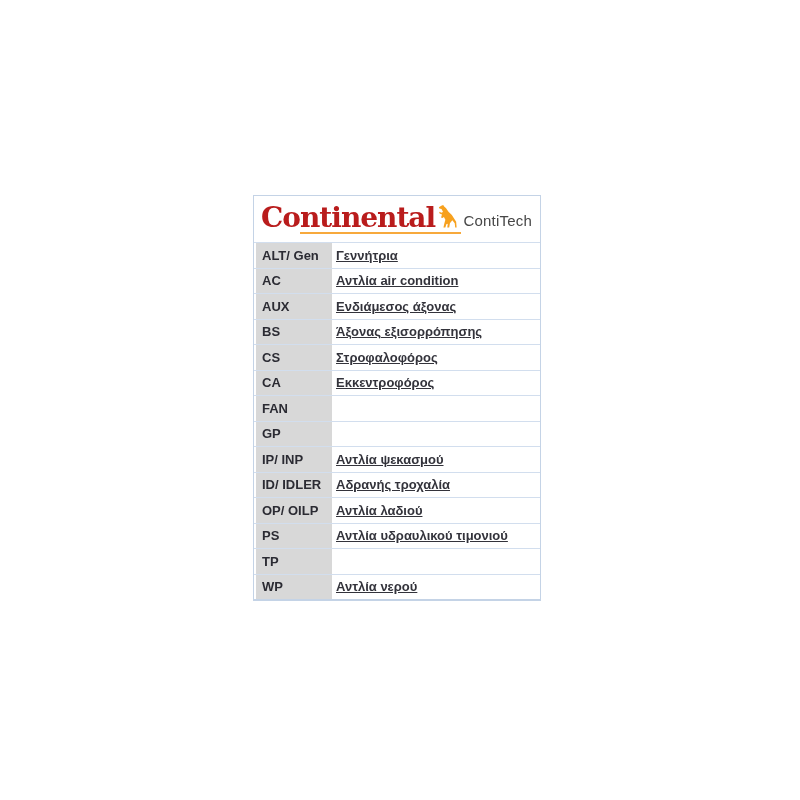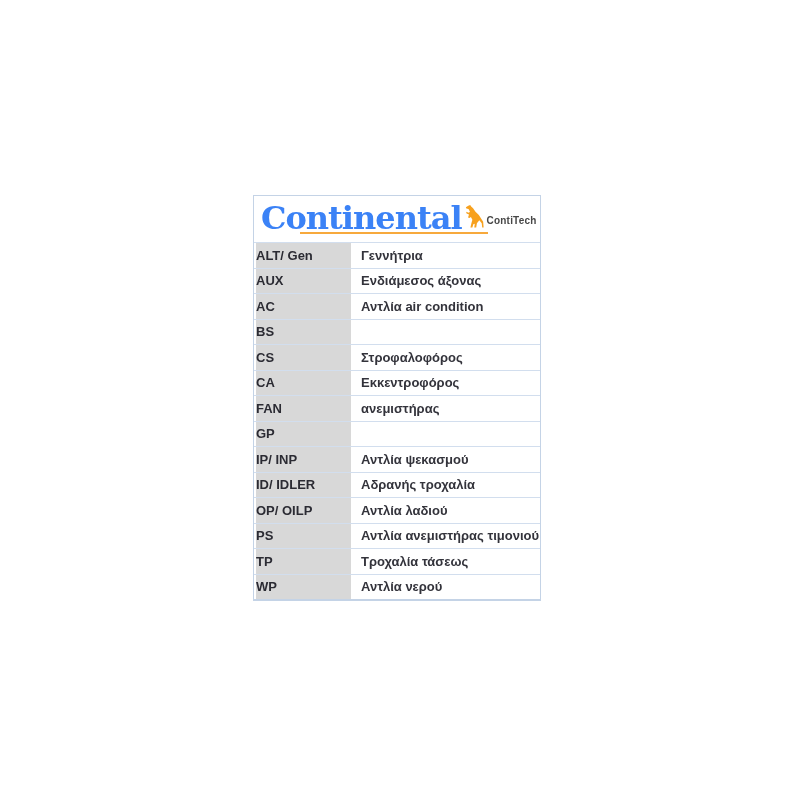--- a/index.html
+++ b/index.html
@@ -37,77 +37,79 @@
   }
   .logo {
     position: relative;
     display: flex;
     align-items: flex-start;
     height: 32px;
   }
   .logo-text {
     font-family: "DejaVu Serif", "Liberation Serif", serif;
     font-weight: bold;
-    font-size: 32px;
+    font-size: 28px;
     line-height: 30px;
     letter-spacing: -1px;
-    color: #3b82f6;
+    color: #b91c1c;
     white-space: nowrap;
   }
   .horse {
     width: 24px;
     height: 29px;
     margin-left: 1px;
     margin-top: -1px;
   }
   .logo-underline {
     position: absolute;
     left: 39px;
     right: -1px;
     bottom: 1px;
     height: 2px;
     background: #f7a93c;
   }
   .brand {
-    font-size: 10px;
-    font-weight: bold;
+    font-size: 15px;
+    font-weight: normal;
     color: #474747;
     letter-spacing: 0.2px;
     align-self: center;
     margin-top: 2px;
   }
   .row {
     display: flex;
     align-items: stretch;
     height: 24.5px;
     border-top: 1px solid #d2deee;
     background: #ffffff;
   }
   .code {
     box-sizing: border-box;
-    width: 95px;
+    width: 76px;
     margin-left: 2px;
     background: #d8d8d8;
     display: flex;
     align-items: center;
+    padding-left: 6px;
     font-size: 13px;
     font-weight: bold;
     color: #2b2b33;
     white-space: nowrap;
     flex-shrink: 0;
   }
   .desc {
     flex: 1;
     display: flex;
     align-items: center;
-    padding-left: 10px;
+    padding-left: 4px;
     font-size: 13px;
     font-weight: bold;
     color: #33333b;
     white-space: nowrap;
+    text-decoration: underline;
   }
 </style>
 </head>
 <body>
 
 <div class="sheet">
   <div class="conti-table">
 
     <div class="header">
       <div class="logo">
@@ -127,64 +129,63 @@
         <span class="logo-underline"></span>
       </div>
       <span class="brand">ContiTech</span>
     </div>
 
     <div class="row">
       <div class="code">ALT/ Gen</div>
       <div class="desc">Γεννήτρια</div>
     </div>
     <div class="row">
+      <div class="code">AC</div>
+      <div class="desc">Αντλία air condition</div>
+    </div>
+    <div class="row">
       <div class="code">AUX</div>
       <div class="desc">Ενδιάμεσος άξονας</div>
     </div>
     <div class="row">
-      <div class="code">AC</div>
-      <div class="desc">Αντλία air condition</div>
-    </div>
-    <div class="row">
       <div class="code">BS</div>
+      <div class="desc">Άξονας εξισορρόπησης</div>
     </div>
     <div class="row">
       <div class="code">CS</div>
       <div class="desc">Στροφαλοφόρος</div>
     </div>
     <div class="row">
       <div class="code">CA</div>
       <div class="desc">Εκκεντροφόρος</div>
     </div>
     <div class="row">
       <div class="code">FAN</div>
-      <div class="desc">ανεμιστήρας</div>
     </div>
     <div class="row">
       <div class="code">GP</div>
     </div>
     <div class="row">
       <div class="code">IP/ INP</div>
       <div class="desc">Αντλία ψεκασμού</div>
     </div>
     <div class="row">
       <div class="code">ID/ IDLER</div>
       <div class="desc">Αδρανής τροχαλία</div>
     </div>
     <div class="row">
       <div class="code">OP/ OILP</div>
       <div class="desc">Αντλία λαδιού</div>
     </div>
     <div class="row">
       <div class="code">PS</div>
-      <div class="desc">Αντλία ανεμιστήρας τιμονιού</div>
+      <div class="desc">Αντλία υδραυλικού τιμονιού</div>
     </div>
     <div class="row">
       <div class="code">TP</div>
-      <div class="desc">Τροχαλία τάσεως</div>
     </div>
     <div class="row">
       <div class="code">WP</div>
       <div class="desc">Αντλία νερού</div>
     </div>
 
   </div>
 </div>
 
 </body></html>

